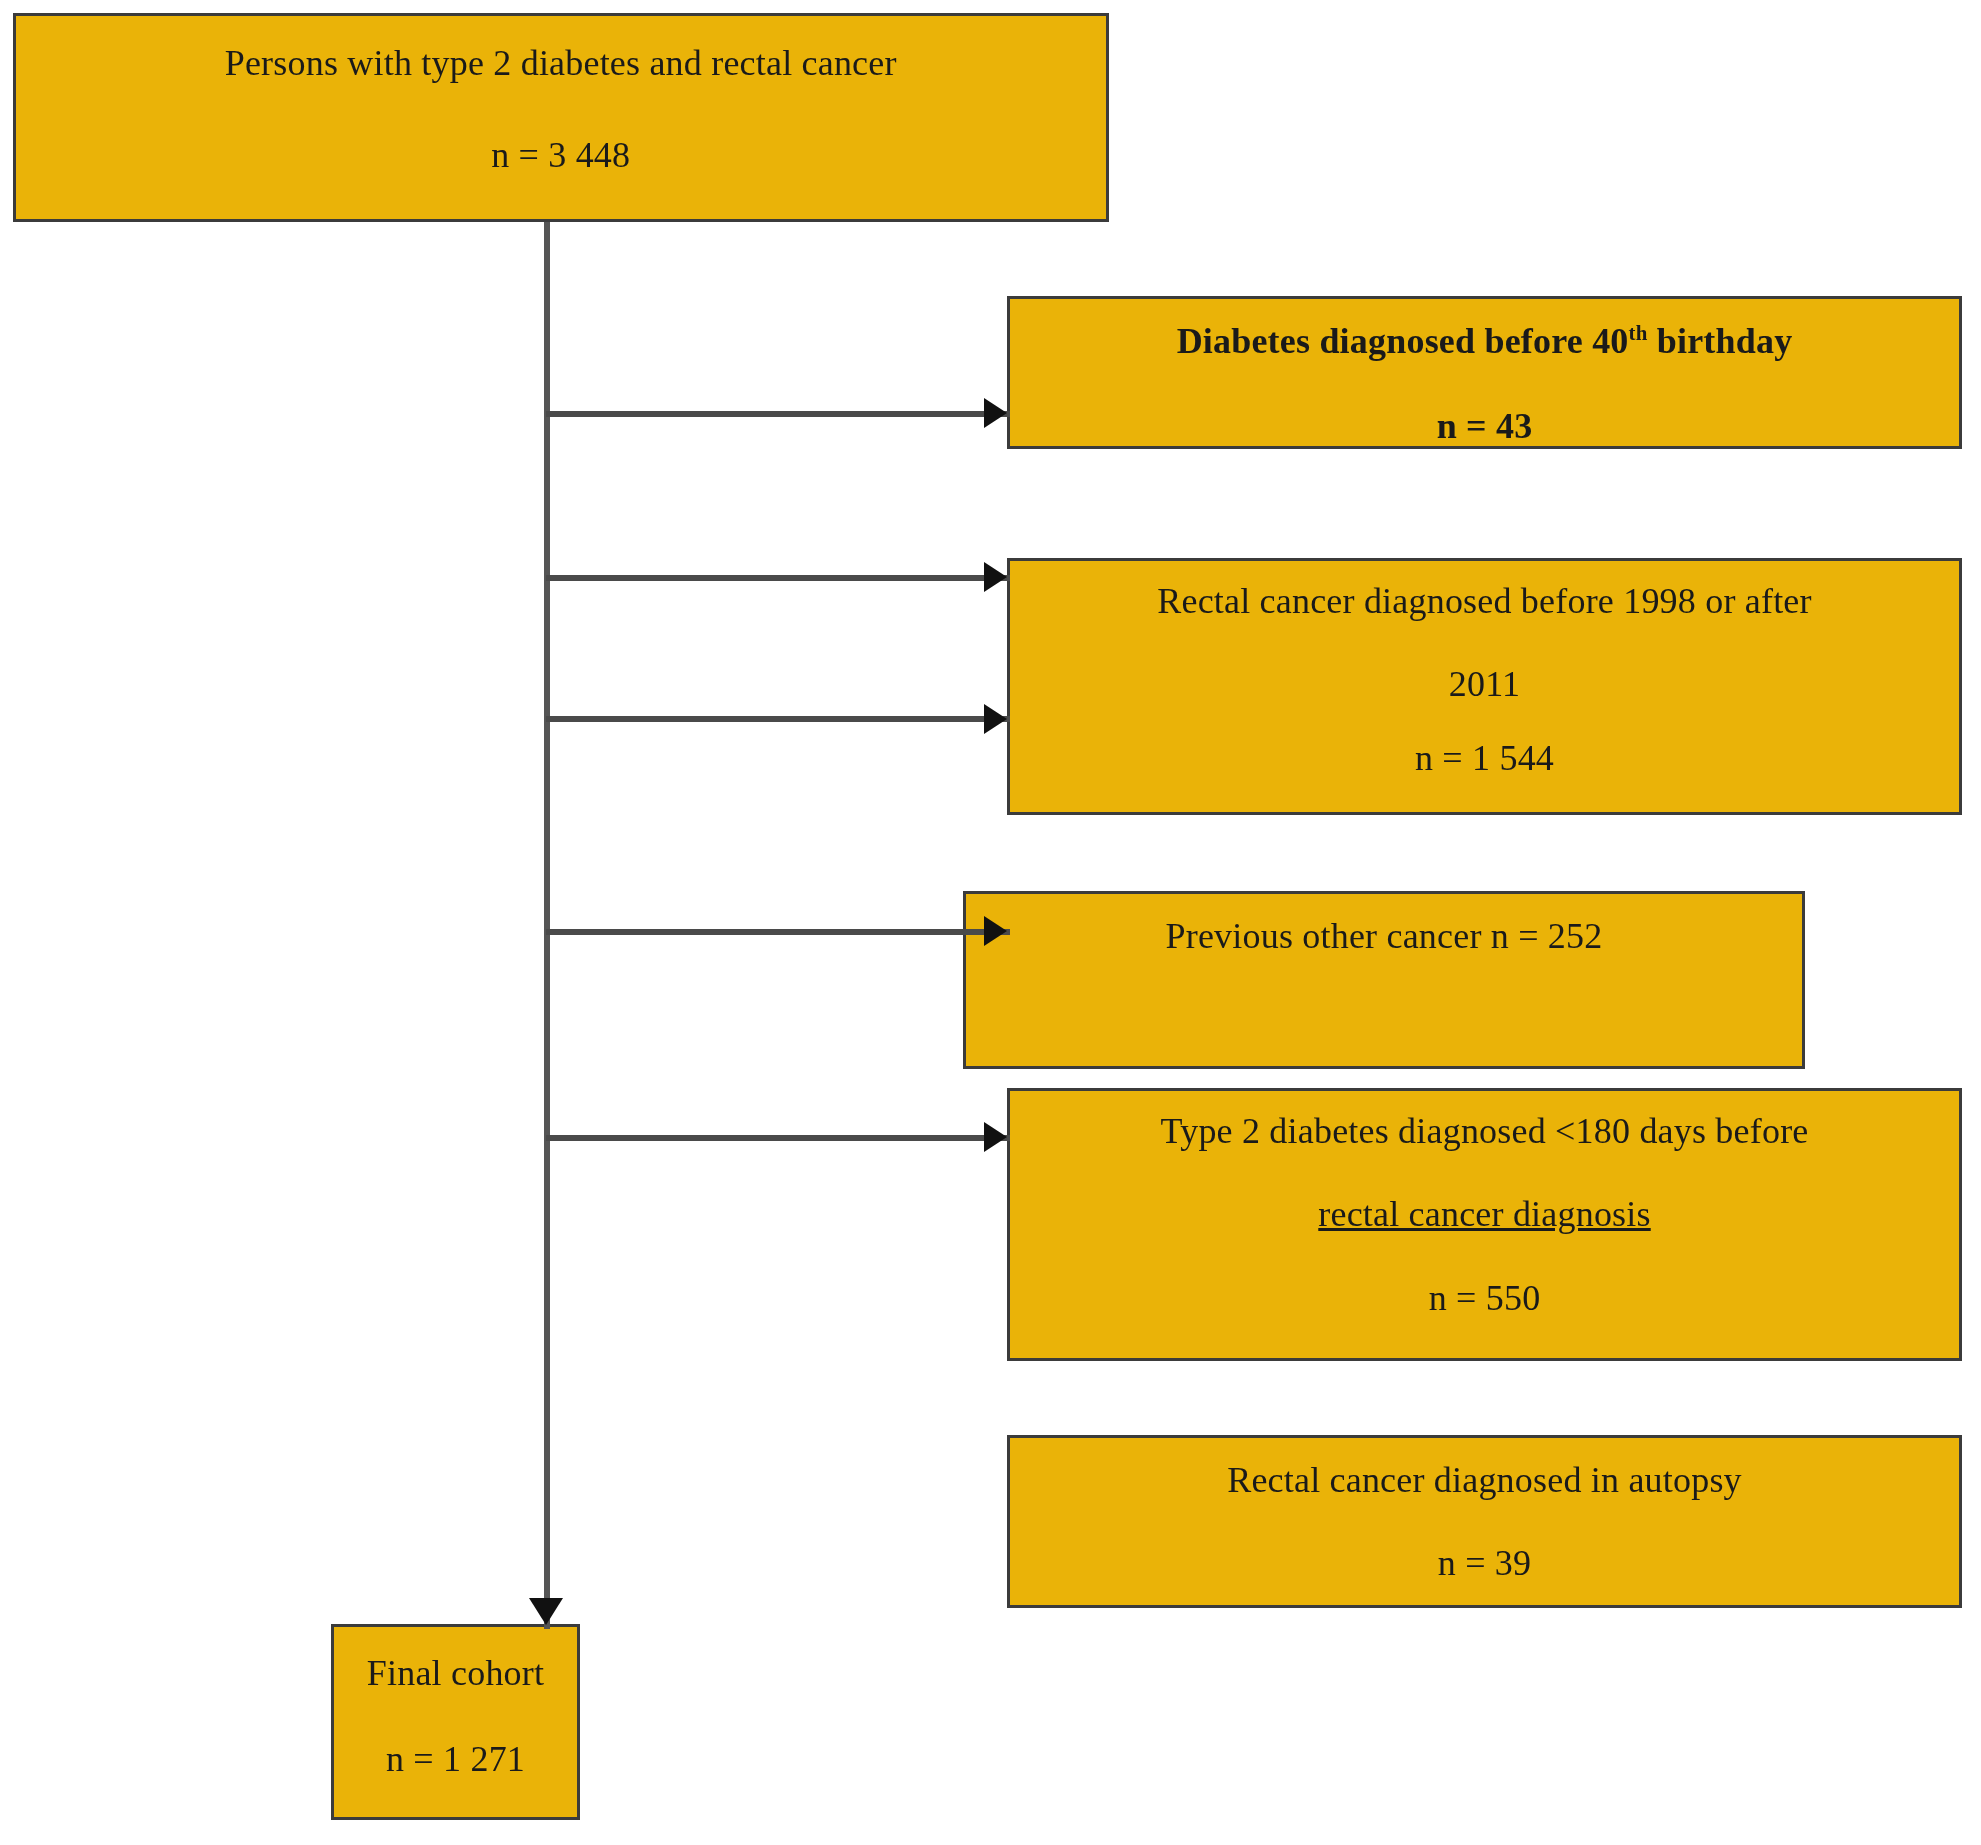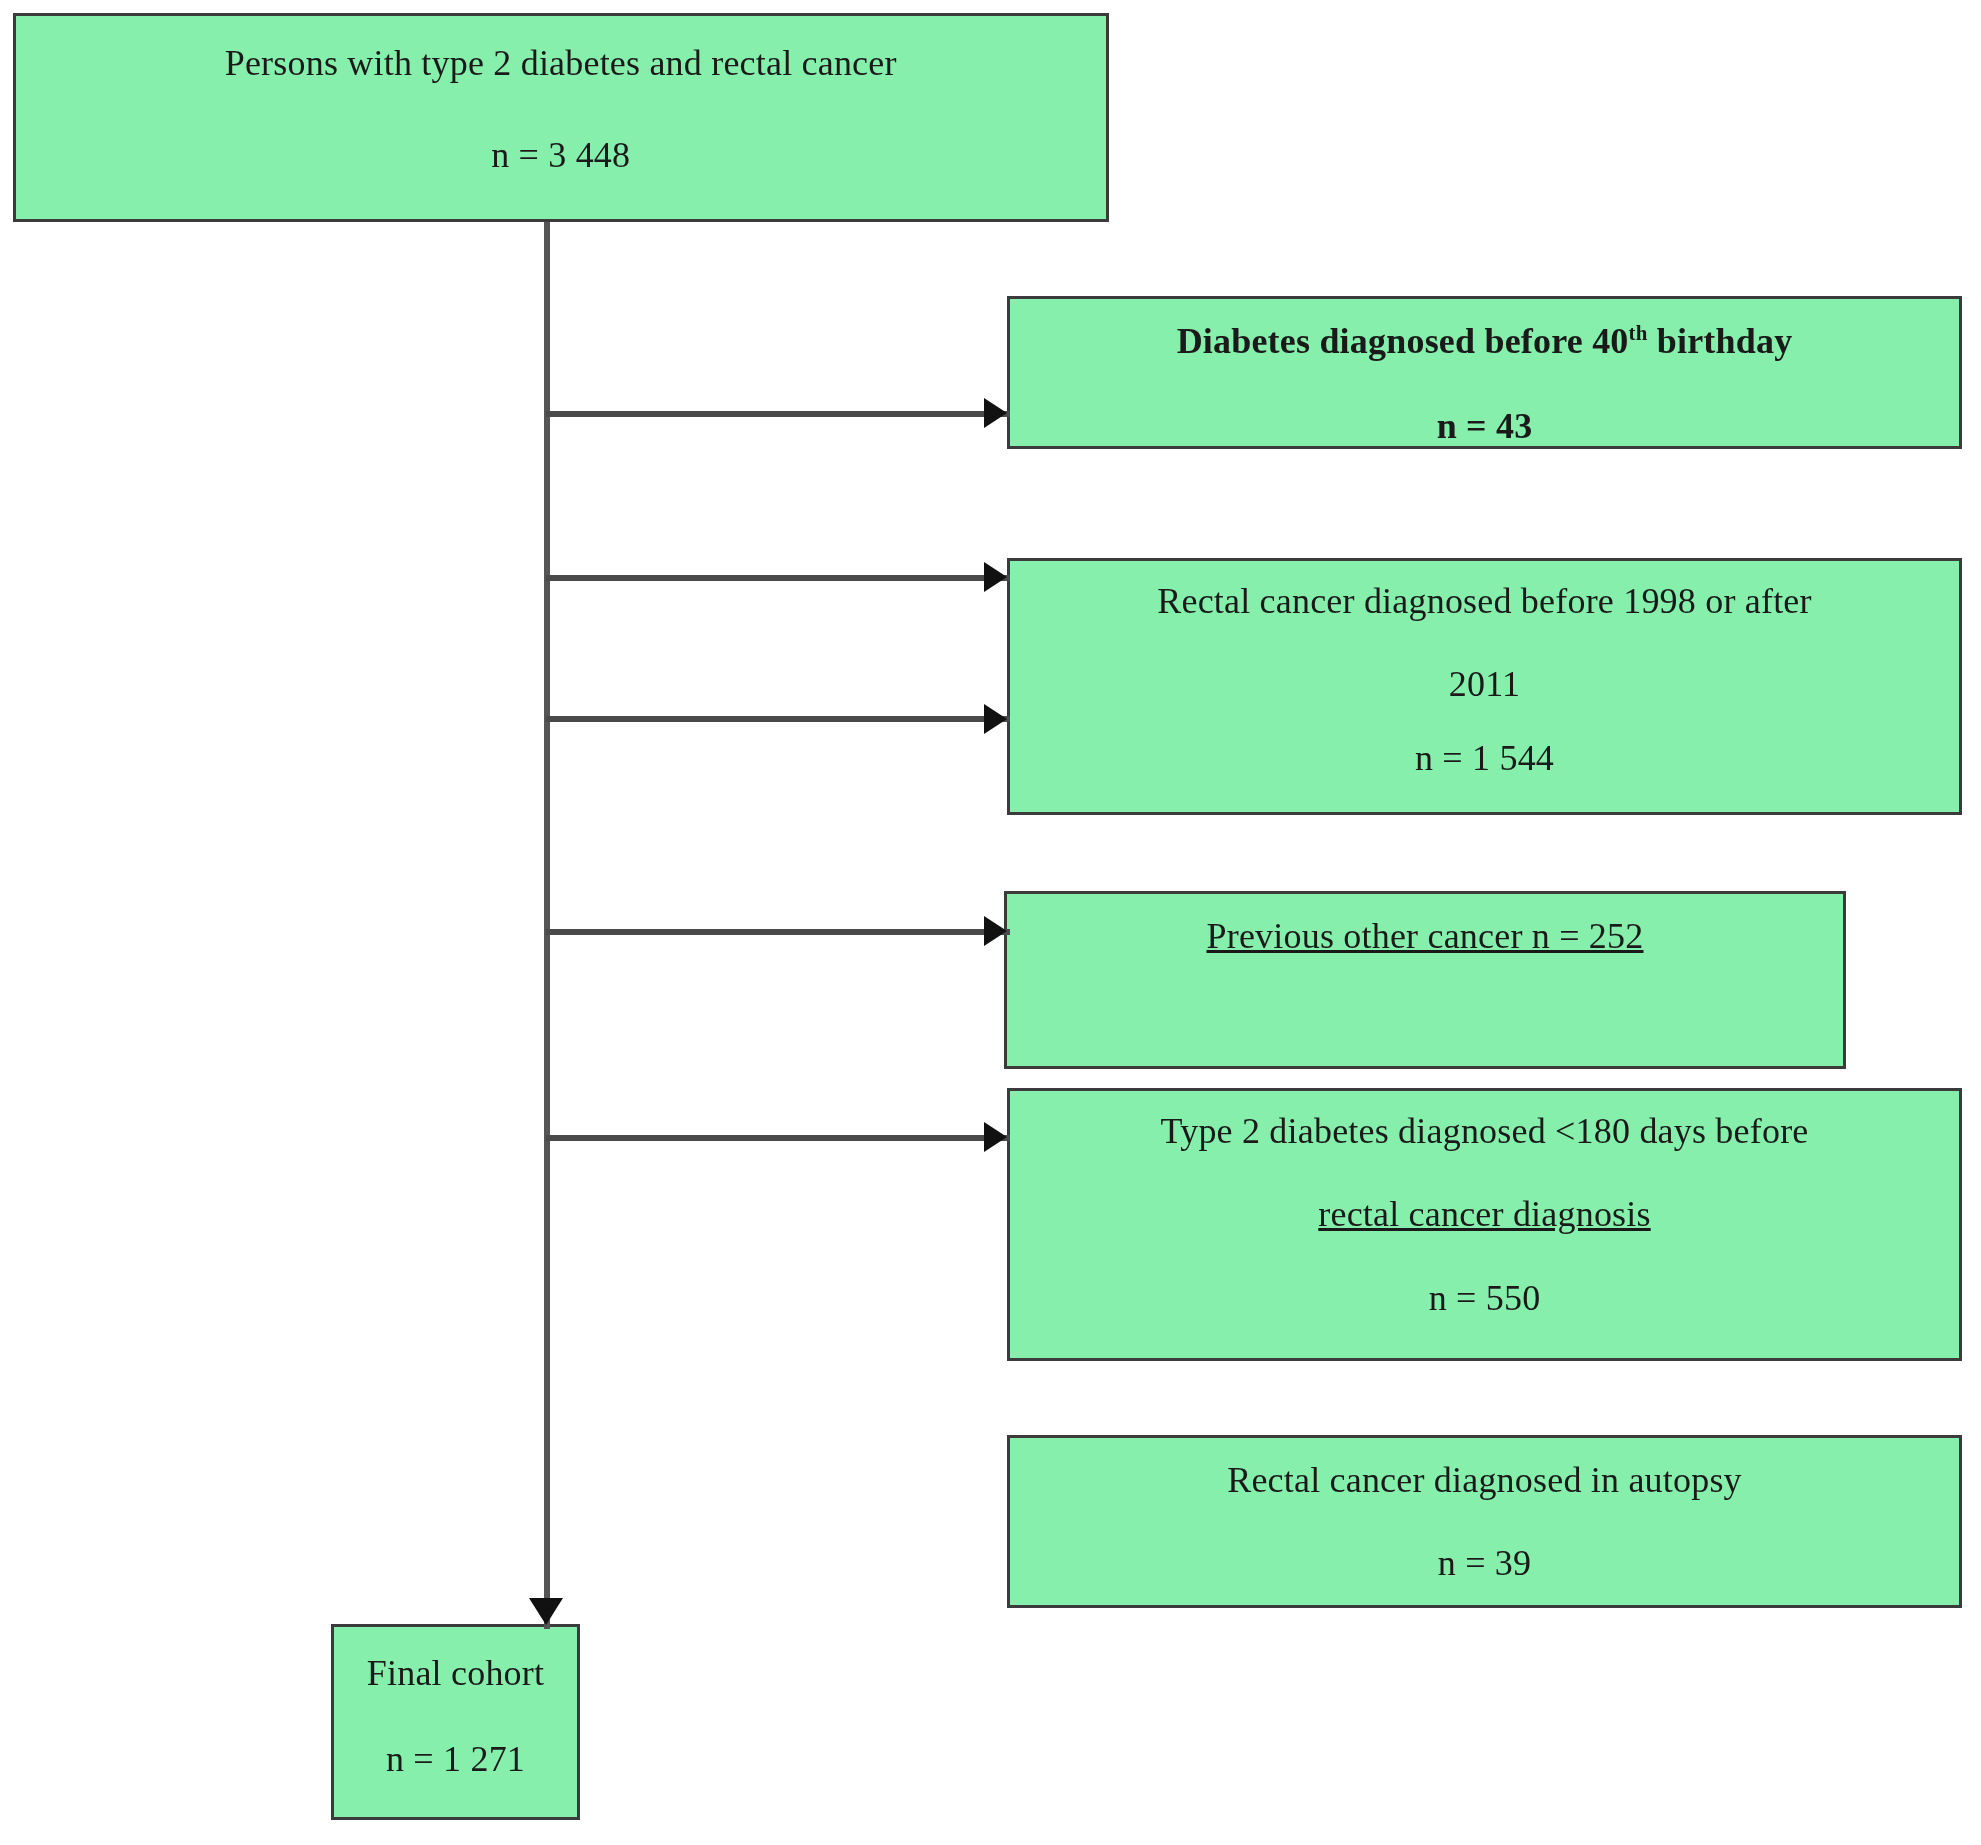--- a/index.html
+++ b/index.html
@@ -15,21 +15,21 @@
   #canvas {
     position: relative;
     width: 1981px;
     height: 1846px;
     background: #ffffff;
     overflow: hidden;
   }
   .box {
     position: absolute;
     box-sizing: border-box;
-    background: #86efac;
+    background: #eab308;
     border: 3.6px solid #3b3b3b;
     display: flex;
     flex-direction: column;
     align-items: center;
     text-align: center;
   }
   
   .box::after {
     content: "";
     position: absolute;
@@ -61,21 +61,21 @@
   }
   #box-source .l1 { margin-bottom: 51px; }
 
   #box-excl-0 { left: 1007px; top: 296px;  width: 955px; height: 153px; padding-top: 22px; font-weight: bold; }
   #box-excl-0 .l1 { margin-bottom: 44px; }
 
   #box-excl-1 { left: 1007px; top: 558px;  width: 955px; height: 257px; padding-top: 20px; }
   #box-excl-1 .l1 { margin-bottom: 42px; }
   #box-excl-1 .l2 { margin-bottom: 32px; }
 
-  #box-excl-2 { left: 1004px; top: 891px;  width: 842px; height: 178px; padding-top: 22px; text-decoration: underline; }
+  #box-excl-2 { left: 963px; top: 891px;  width: 842px; height: 178px; padding-top: 22px; }
 
   #box-excl-3 { left: 1007px; top: 1088px; width: 955px; height: 273px; padding-top: 20px; }
   #box-excl-3 .l1 { margin-bottom: 42px; }
   #box-excl-3 .l2 { margin-bottom: 42px; text-decoration: underline; }
 
   #box-excl-4 { left: 1007px; top: 1435px; width: 955px; height: 173px; padding-top: 22px; }
   #box-excl-4 .l1 { margin-bottom: 42px; }
 
   #box-final {
     left: 331px; top: 1624px; width: 249px; height: 196px;

